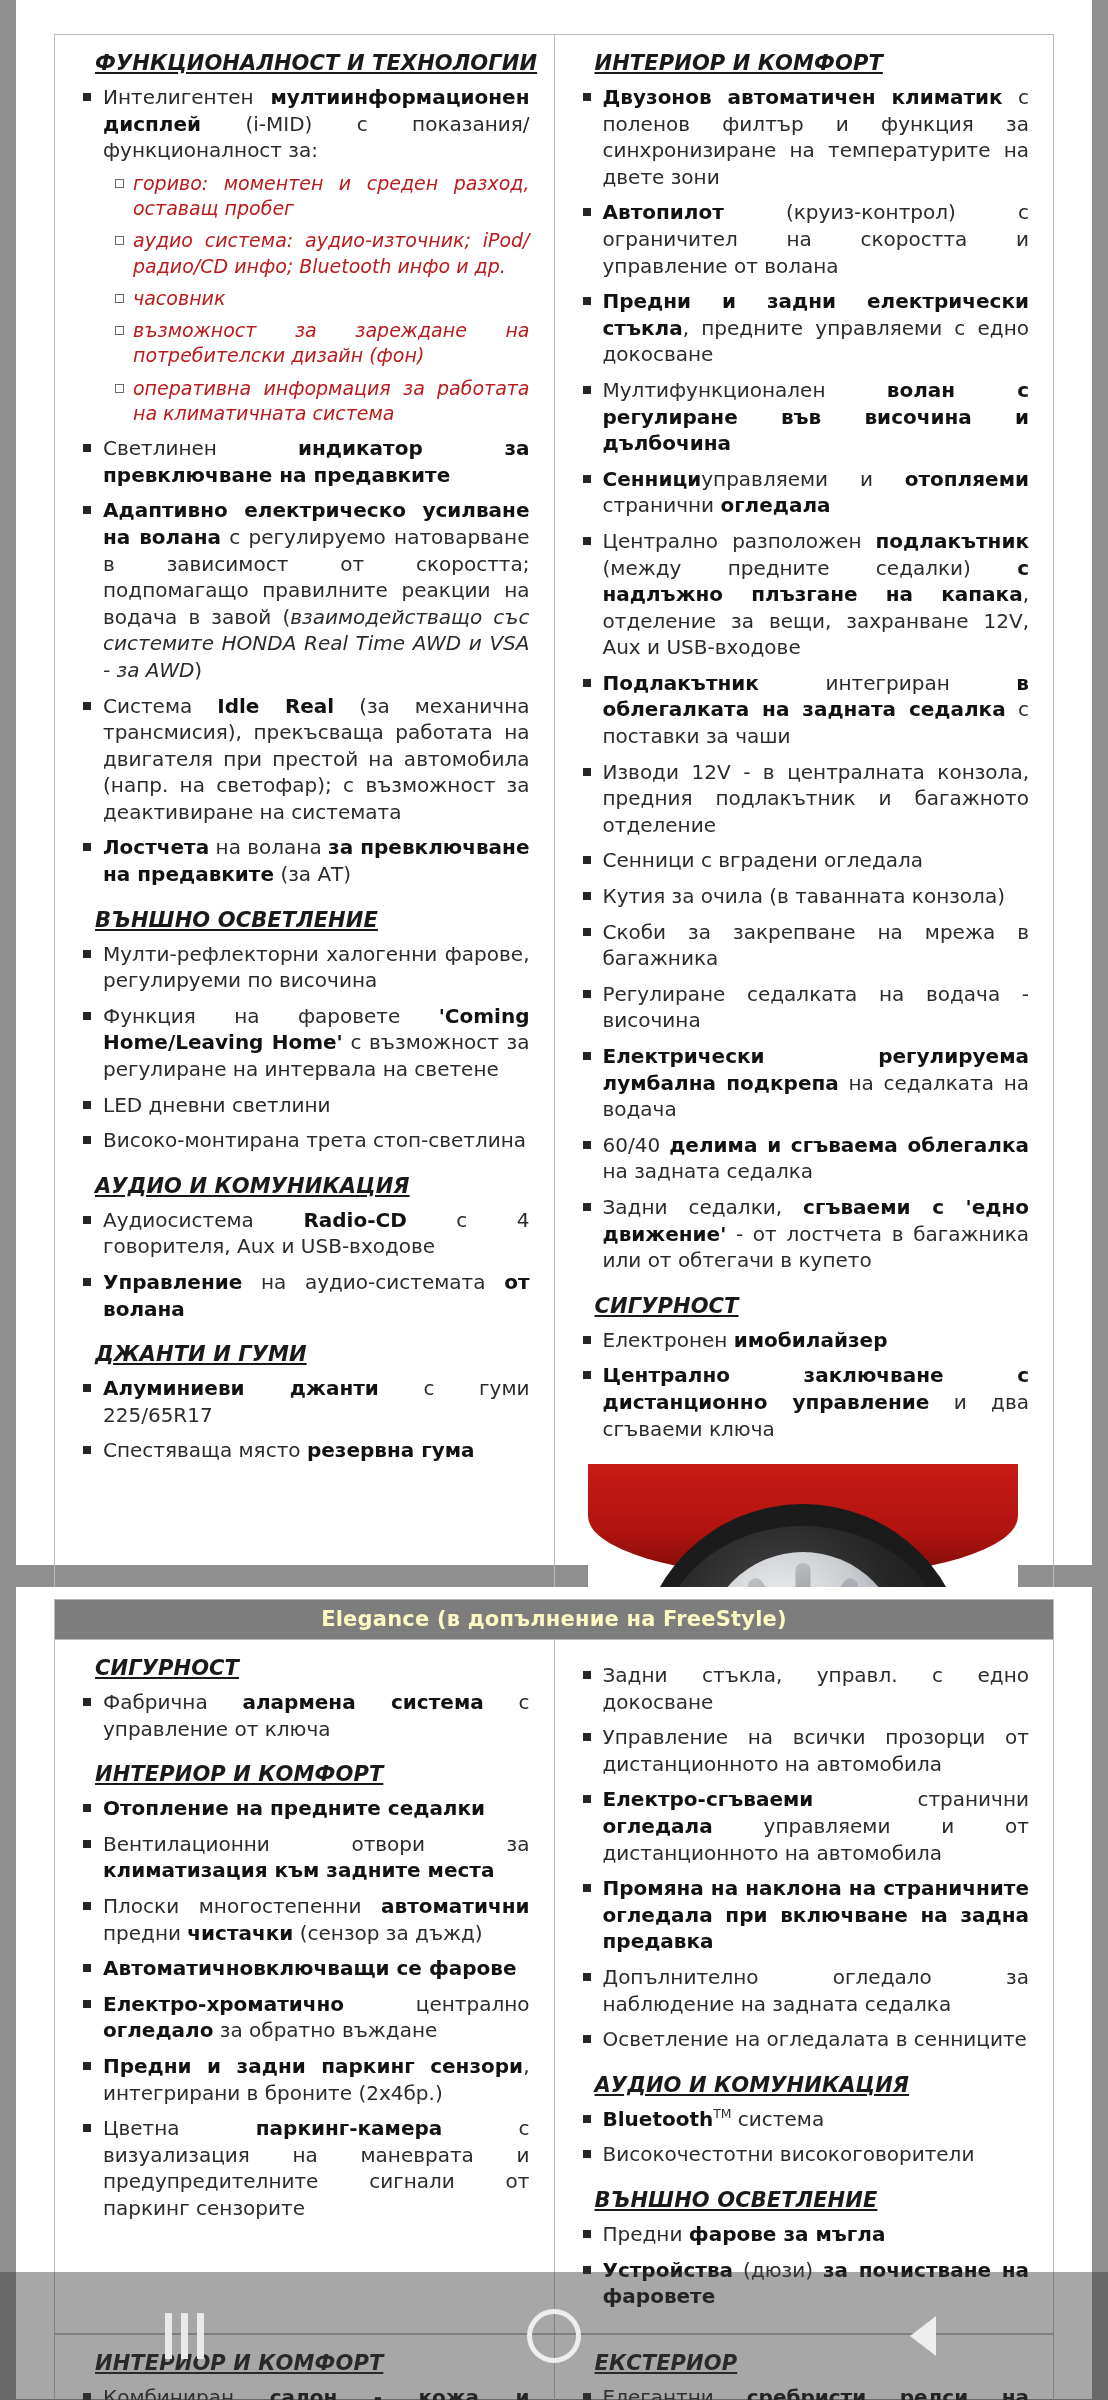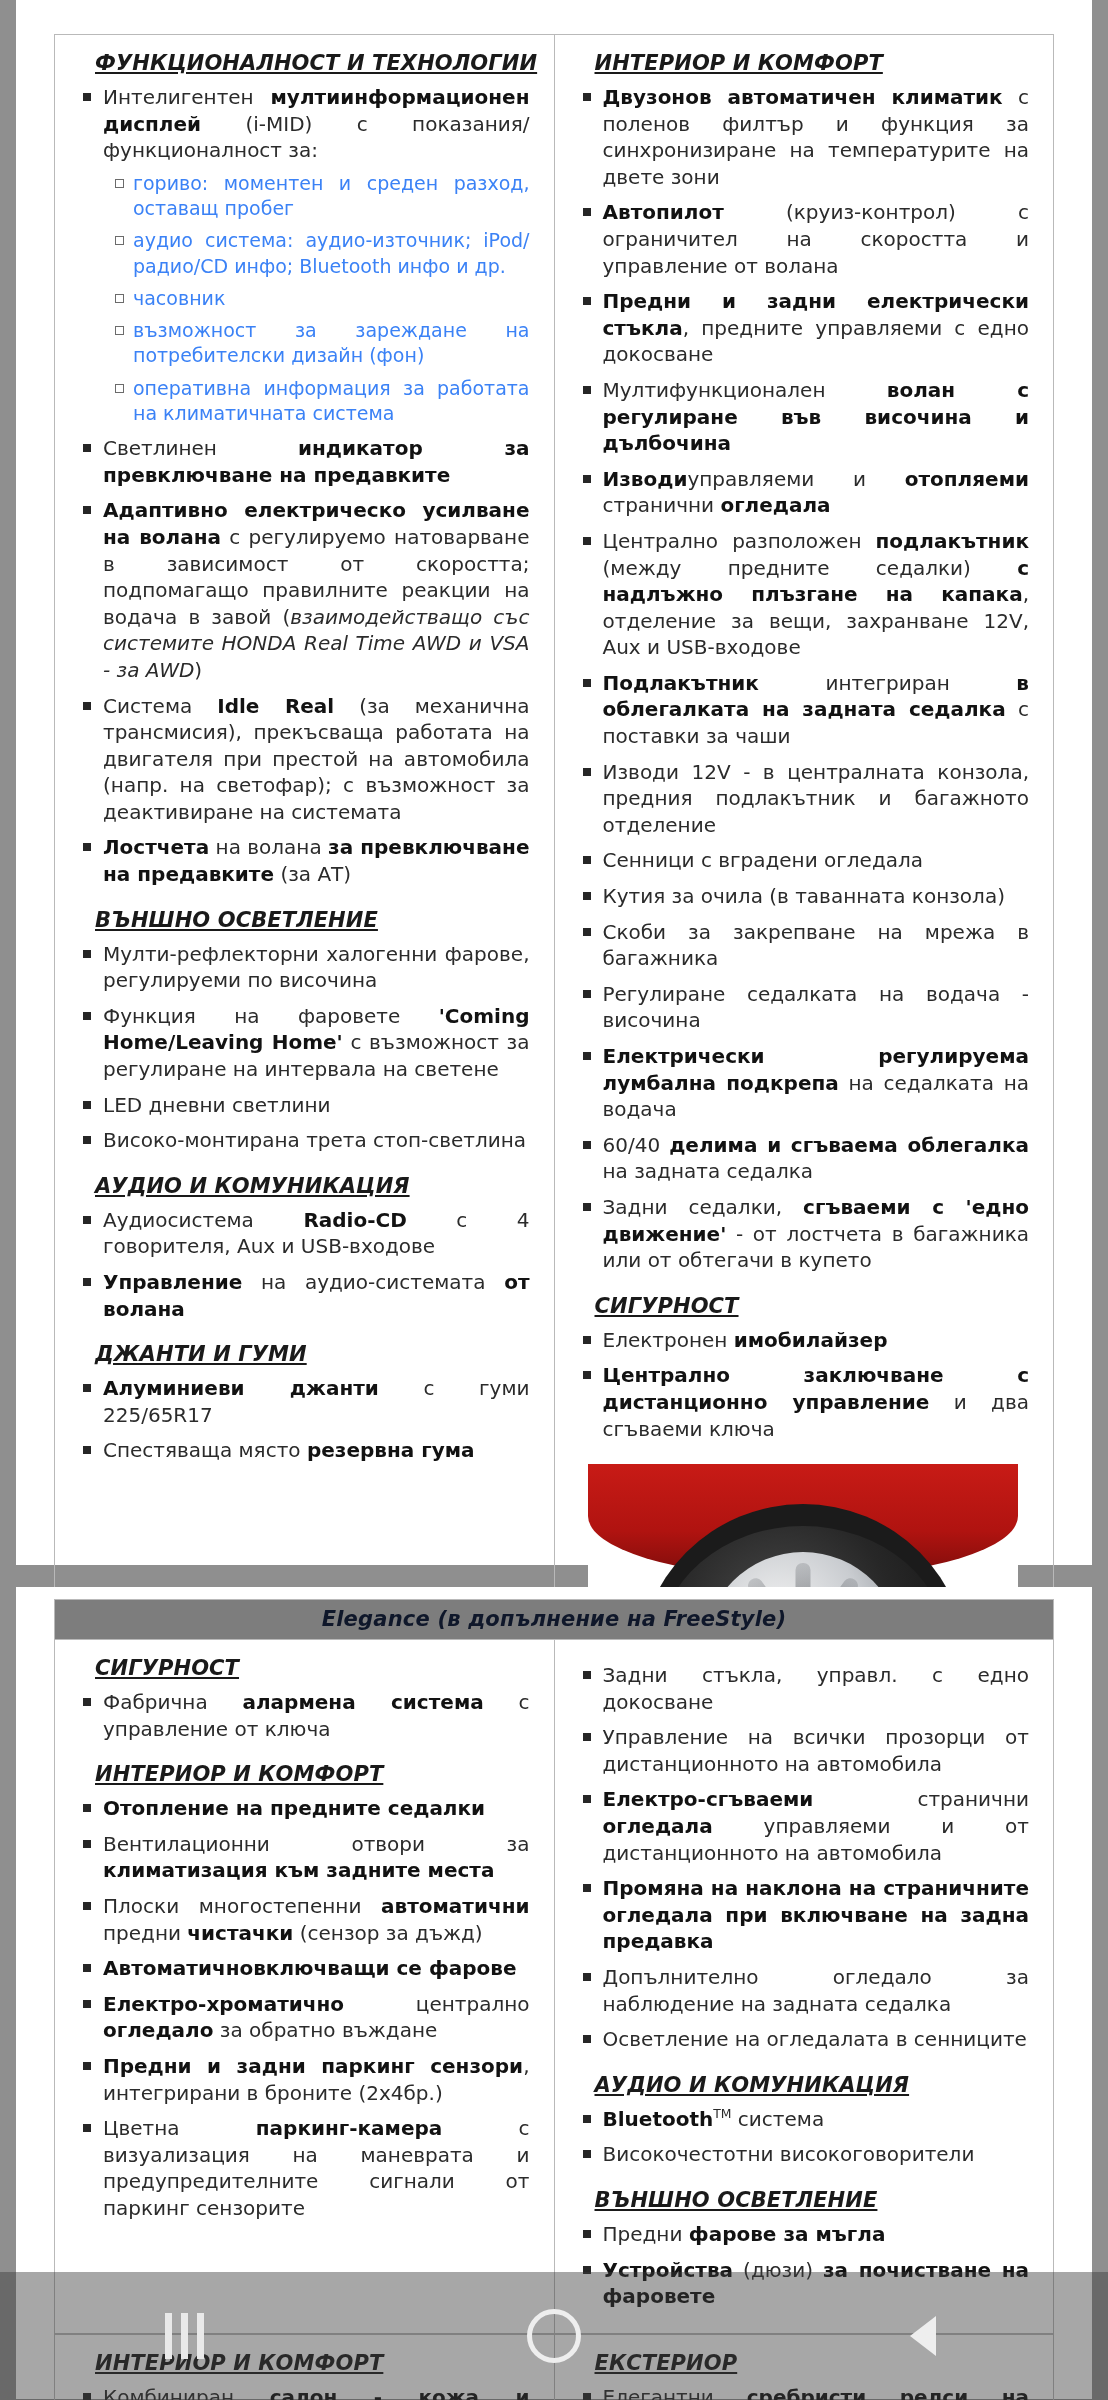--- a/index.html
+++ b/index.html
@@ -26,22 +26,22 @@
   .ftable td.col {
     width:50%; vertical-align:top;
     padding:14px 16px 14px 14px;
     border-right:1.5px solid #b9b9b9;
   }
   .ftable td.col:last-child { border-right:none; }
   #p1table td.col { height:1355px; }
 
   
   .band {
-    background:#7d7d7d; color:#0f172a;
-    font-style:italic; font-weight:bold;
+    background:#7d7d7d; color:#fef9c3;
+    font-weight:bold;
     font-size:21px; text-align:center;
     padding:7px 0 8px 0;
     letter-spacing:0.2px;
     border:1.5px solid #b9b9b9;
     border-bottom:none;
   }
 
   
   .sec {
     font-style:italic; font-weight:bold;
@@ -70,22 +70,23 @@
     width:8px; height:8px;
     background:#262626;
   }
   ul.lvl2 { list-style:none; margin:7px 0 7px 0; padding:0; }
   ul.lvl2 > li {
     position:relative;
     padding-left:30px;
     margin-bottom:7px;
     font-size:19px;
     line-height:1.33;
-    color:#3b82f6;
+    color:#b91c1c;
     text-align:justify;
+    font-style:italic;
   }
   ul.lvl2 > li::before {
     content:"";
     position:absolute;
     left:12px; top:8px;
     width:7px; height:7px;
     border:1.5px solid #6b6b6b;
     background:transparent;
   }
   b { font-weight:bold; color:#121212; }
@@ -216,21 +217,21 @@
               </div>
         </td>
         <td class="col">
           <div id="p1-right">
                 <div class="sec">ИНТЕРИОР И КОМФОРТ</div>
                 <ul class="lvl1">
                   <li><span><b>Двузонов автоматичен климатик</b> с поленов филтър и функция за синхронизиране на температурите на двете зони</span></li>
                   <li><span><b>Автопилот</b> (круиз-контрол) с ограничител на скоростта и управление от волана</span></li>
                   <li><span><b>Предни и задни електрически стъкла</b>, предните управляеми с едно докосване</span></li>
                   <li><span>Мултифункционален <b>волан с регулиране във височина и дълбочина</b></span></li>
-                  <li><span><b>Изводи</b>управляеми и <b>отопляеми</b> странични <b>огледала</b></span></li>
+                  <li><span><b>Сенници</b>управляеми и <b>отопляеми</b> странични <b>огледала</b></span></li>
                   <li><span>Централно разположен <b>подлакътник</b> (между предните седалки) <b>с надлъжно плъзгане на капака</b>, отделение за вещи, захранване 12V, Aux и USB-входове</span></li>
                   <li><span><b>Подлакътник</b> интегриран <b>в облегалката на задната седалка</b> с поставки за чаши</span></li>
                   <li><span>Изводи 12V - в централната конзола, предния подлакътник и багажното отделение</span></li>
                   <li><span>Сенници с вградени огледала</span></li>
                   <li><span>Кутия за очила (в таванната конзола)</span></li>
                   <li><span>Скоби за закрепване на мрежа в багажника</span></li>
                   <li><span>Регулиране седалката на водача - височина</span></li>
                   <li><span><b>Електрически регулируема лумбална подкрепа</b> на седалката на водача</span></li>
                   <li><span>60/40 <b>делима и сгъваема облегалка</b> на задната седалка</span></li>
                   <li><span>Задни седалки, <b>сгъваеми с 'едно движение'</b> - от лостчета в багажника или от обтегачи в купето</span></li>

